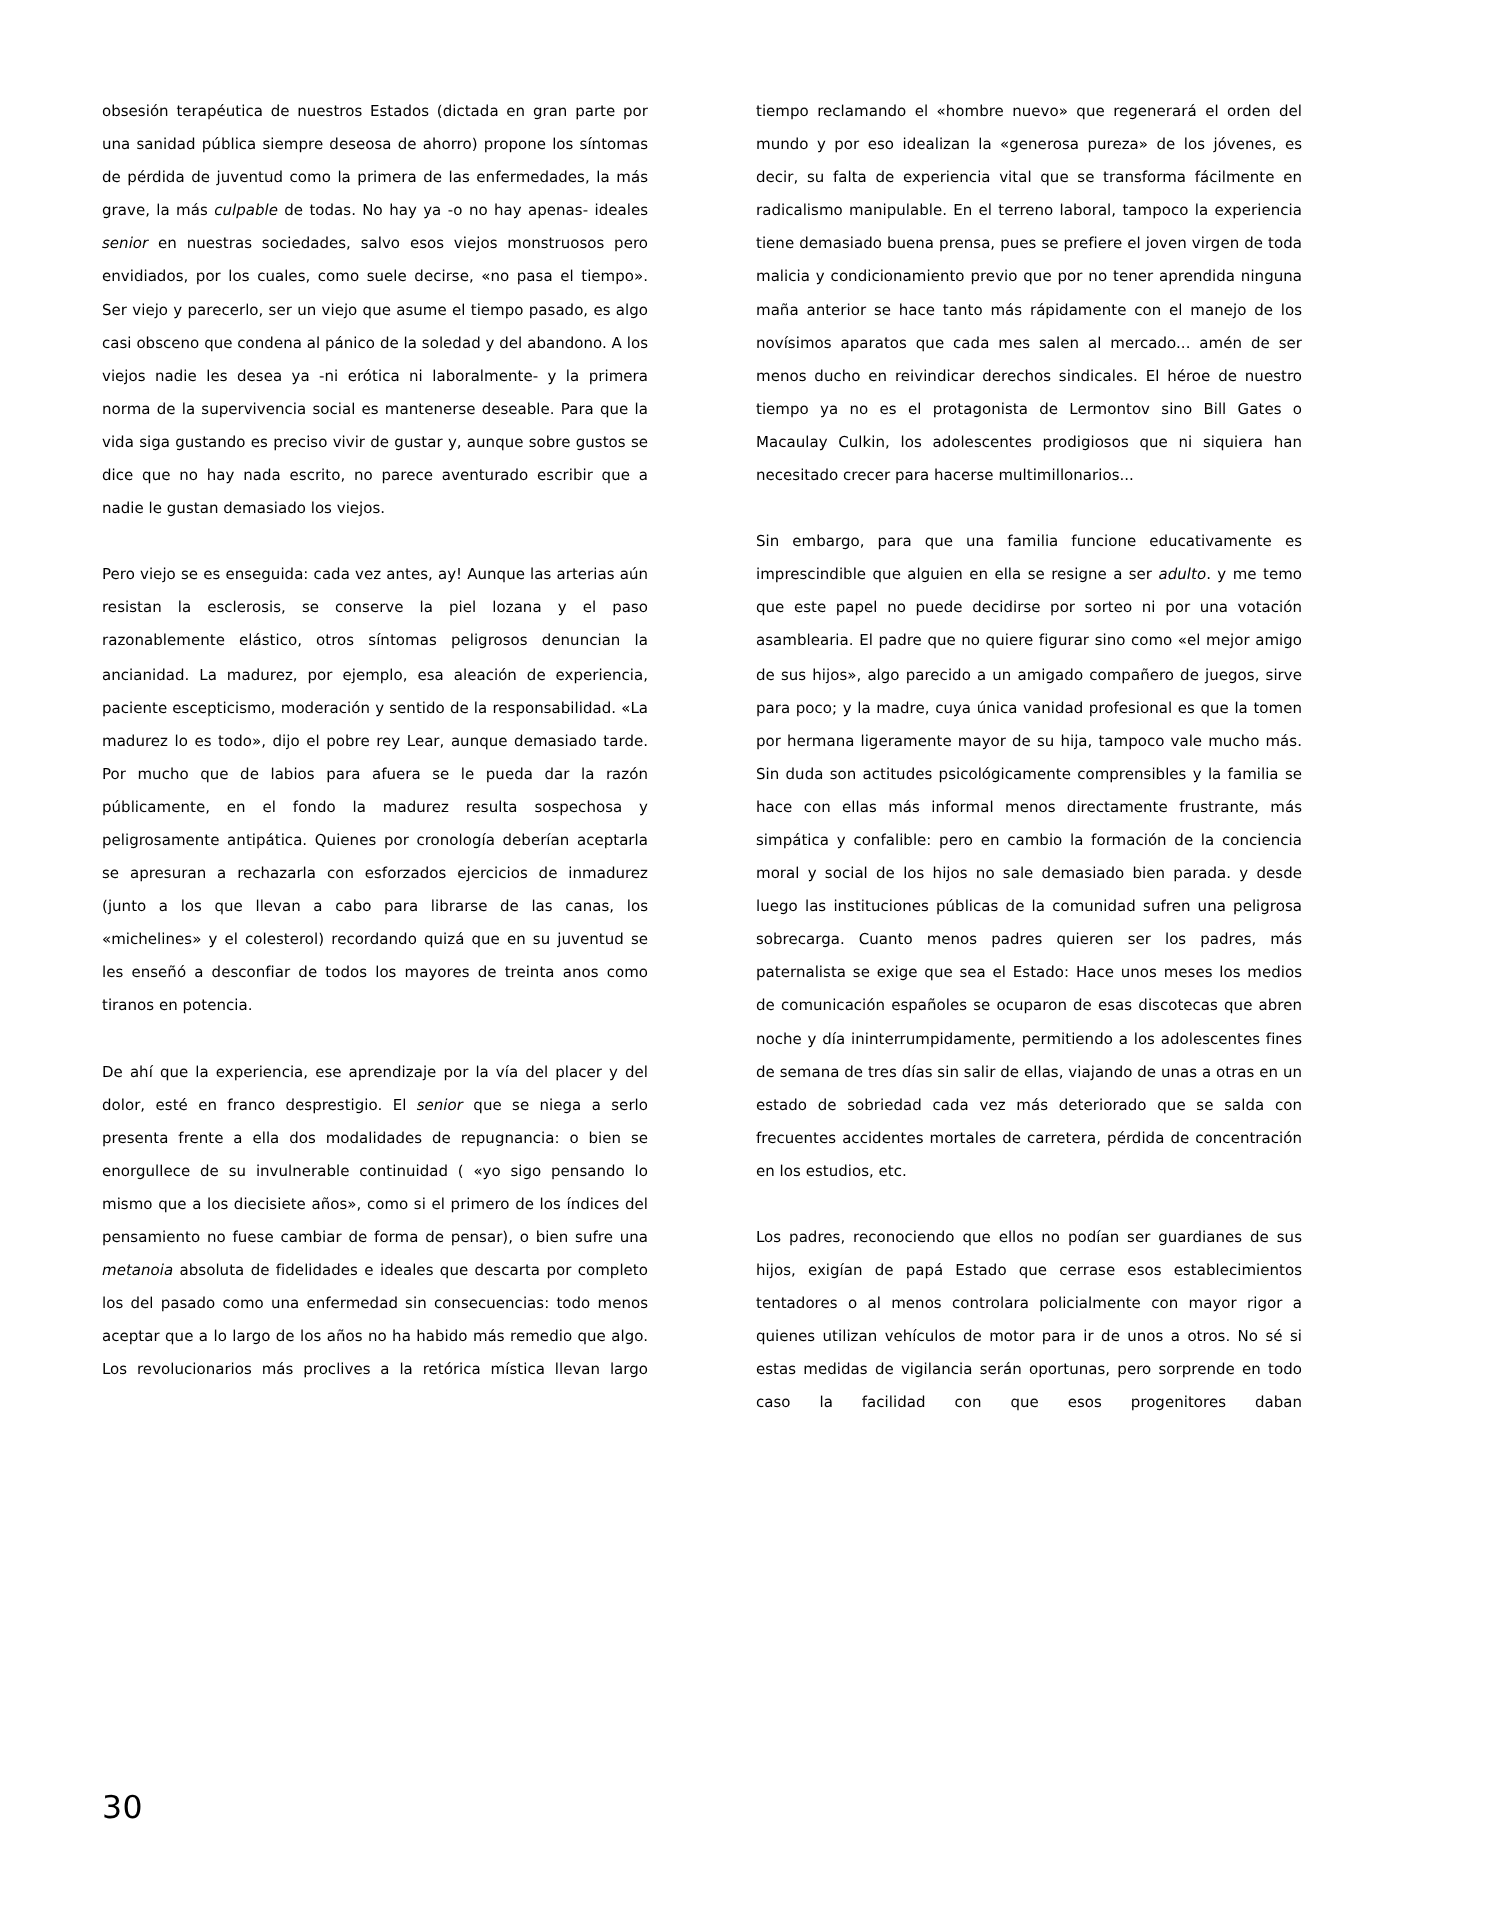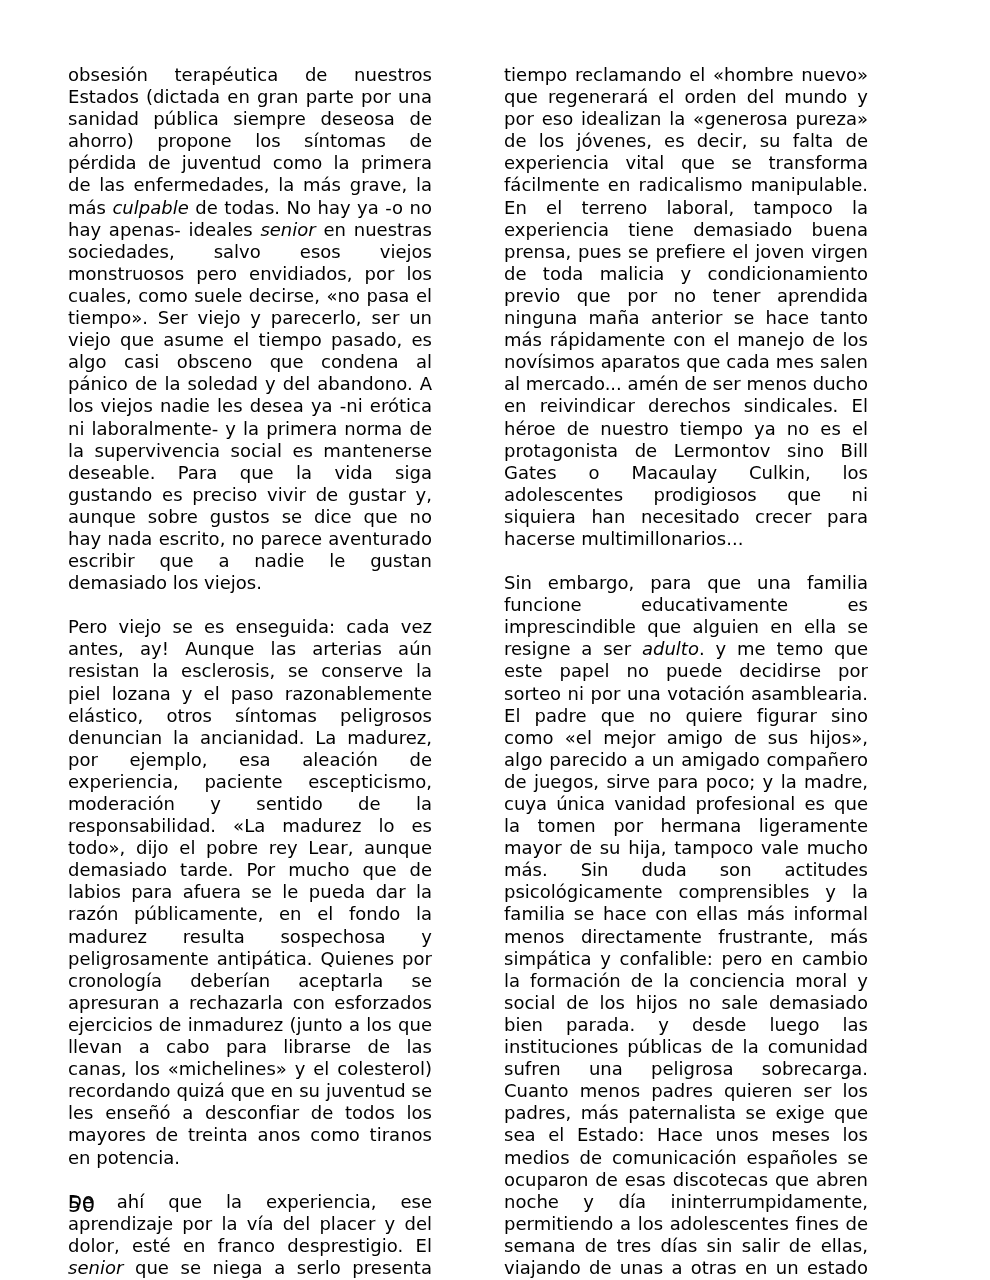--- a/index.html
+++ b/index.html
@@ -33,21 +33,21 @@
     flex-direction: row;
     justify-content: space-between;
   }
 
   .column {
     width: 364px;
     box-sizing: border-box;
   }
 
   .para {
-    font-size: 18px;
+    font-size: 10px;
     line-height: 22.1px;
     text-align: justify;
     text-justify: inter-word;
     margin: 0 0 22px 0;
     hyphens: none;
     word-spacing: 0px;
     letter-spacing: 0.02px;
   }
 
   .para:last-child {
@@ -86,15 +86,15 @@
     </div>
 
     <div class="column">
       <p class="para">tiempo reclamando el «hombre nuevo» que regenerará el orden del mundo y por eso idealizan la «generosa pureza» de los jóvenes, es decir, su falta de experiencia vital que se transforma fácilmente en radicalismo manipulable. En el terreno laboral, tampoco la experiencia tiene demasiado buena prensa, pues se prefiere el joven virgen de toda malicia y condicionamiento previo que por no tener aprendida ninguna maña anterior se hace tanto más rápidamente con el manejo de los novísimos aparatos que cada mes salen al mercado... amén de ser menos ducho en reivindicar derechos sindicales. El héroe de nuestro tiempo ya no es el protagonista de Lermontov sino Bill Gates o Macaulay Culkin, los adolescentes prodigiosos que ni siquiera han necesitado crecer para hacerse multimillonarios...</p>
       <p class="para">Sin embargo, para que una familia funcione educativamente es imprescindible que alguien en ella se resigne a ser <i>adulto</i>. y me temo que este papel no puede decidirse por sorteo ni por una votación asamblearia. El padre que no quiere figurar sino como «el mejor amigo de sus hijos», algo parecido a un amigado compañero de juegos, sirve para poco; y la madre, cuya única vanidad profesional es que la tomen por hermana ligeramente mayor de su hija, tampoco vale mucho más. Sin duda son actitudes psicológicamente comprensibles y la familia se hace con ellas más informal menos directamente frustrante, más simpática y confalible: pero en cambio la formación de la conciencia moral y social de los hijos no sale demasiado bien parada. y desde luego las instituciones públicas de la comunidad sufren una peligrosa sobrecarga. Cuanto menos padres quieren ser los padres, más paternalista se exige que sea el Estado: Hace unos meses los medios de comunicación españoles se ocuparon de esas discotecas que abren noche y día ininterrumpidamente, permitiendo a los adolescentes fines de semana de tres días sin salir de ellas, viajando de unas a otras en un estado de sobriedad cada vez más deteriorado que se salda con frecuentes accidentes mortales de carretera, pérdida de concentración en los estudios, etc.</p>
       <p class="para runon">Los padres, reconociendo que ellos no podían ser guardianes de sus hijos, exigían de papá Estado que cerrase esos establecimientos tentadores o al menos controlara policialmente con mayor rigor a quienes utilizan vehículos de motor para ir de unos a otros. No sé si estas medidas de vigilancia serán oportunas, pero sorprende en todo caso la facilidad con que esos progenitores daban</p>
     </div>
 
   </div>
 
-  <div class="folio">50</div>
+  <div class="folio">30</div>
 
 </div>
 
 </body></html>

